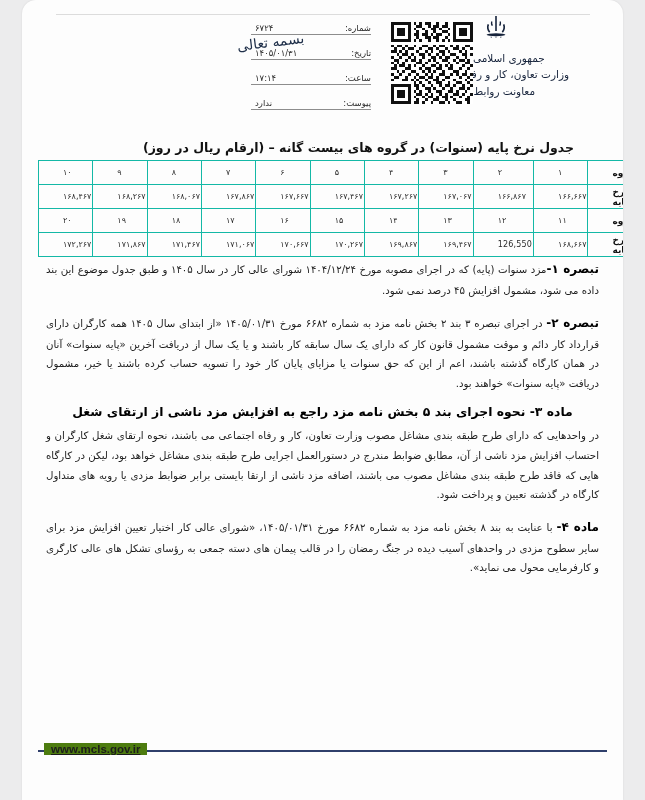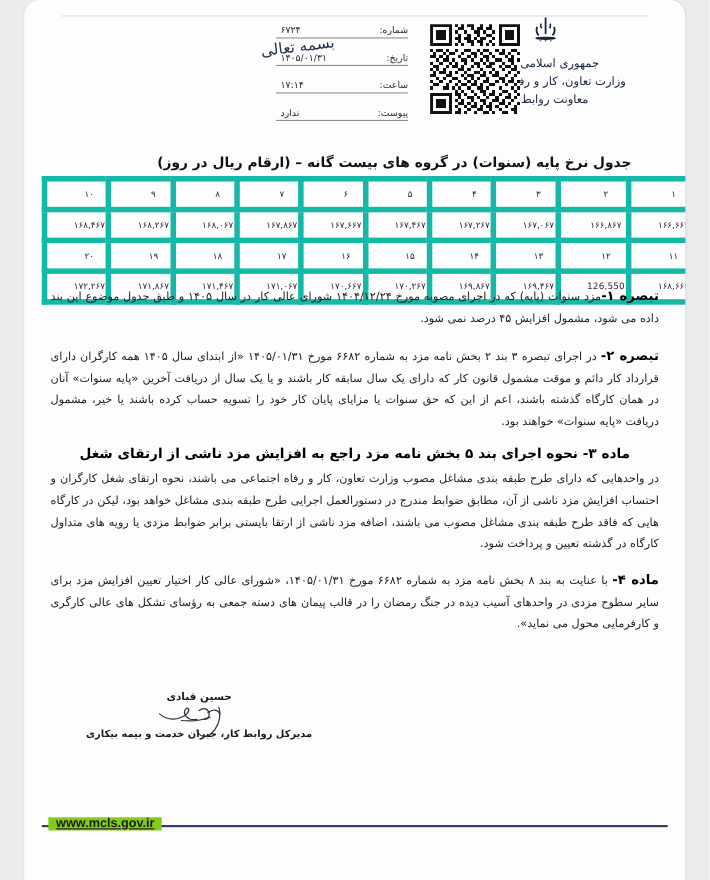--- a/index.html
+++ b/index.html
@@ -36,42 +36,42 @@
 
   .qr{position:absolute;right:150px;top:14px;width:82px;height:82px;background:#fff;}
   .qr svg{display:block;}
 
   .topline{position:absolute;left:34px;top:14px;width:534px;height:1px;background:#dcdcdc;}
 
   
   .tbl-title{position:absolute;left:0;top:140px;width:601px;text-align:center;
              font-size:12.5px;font-weight:bold;color:#111;margin-left:36px;}
   table.rates{position:absolute;left:16px;top:160px;width:568px;border-collapse:collapse;}
-  table.rates td{border:5px solid #14b8a6;height:21px;text-align:center;
+  table.rates td{border:1px solid #14b8a6;height:21px;text-align:left;
                  font-size:8px;color:#2b2b2b;letter-spacing:.2px;padding-left:24px;}
   table.rates td.rh{width:40px;font-size:9px;font-weight:bold;color:#111;}
 
   
   .body{position:absolute;left:24px;top:258px;width:553px;}
   p.para{margin:0 0 11px 0;font-size:10.2px;line-height:1.92;text-align:justify;
          color:#1d1d1d;}
   p.para .lead{font-weight:bold;font-size:12px;color:#000;}
   h3.article{margin:4px 0 7px 0;font-size:12.4px;font-weight:bold;text-align:center;color:#000;}
 
   
   .sign{position:absolute;left:34px;top:628px;width:250px;text-align:center;}
   .sign-name{font-size:9.5px;font-weight:bold;color:#1b1b1b;}
   .sign-mark{height:24px;position:relative;}
   .sign-mark svg{position:absolute;left:50%;top:-2px;transform:translateX(-50%);}
   .sign-title{font-size:9px;font-weight:bold;color:#1b1b1b;}
 
   
   .footer{position:absolute;left:0;bottom:14px;width:601px;height:42px;}
   .fline{position:absolute;left:16px;top:6px;width:569px;height:2px;background:#2f3f6b;}
-  .site{position:absolute;left:22px;top:-1px;background:#84cc16;padding:0 7px;
+  .site{position:absolute;left:22px;top:-1px;background:#4d7c0f;padding:0 7px;
         font-size:11.5px;font-weight:bold;color:#1c1c1c;font-family:"Liberation Sans",sans-serif;
         direction:ltr;}
   .addr{position:absolute;left:0;top:20px;width:601px;text-align:center;
         font-size:7.6px;color:#2b2b2b;}
 </style>
 </head>
 <body>
 
 <div class="page">
 <div class="sheet">
@@ -226,35 +226,20 @@
     <p class="para">
       <span class="lead">تبصره ۲-</span> <span>در اجرای تبصره ۳ بند ۲ بخش نامه مزد به شماره ۶۶۸۲ مورخ ۱۴۰۵/۰۱/۳۱ «از ابتدای سال ۱۴۰۵ همه کارگران دارای قرارداد کار دائم و موقت مشمول قانون کار که دارای یک سال سابقه کار باشند و یا یک سال از دریافت آخرین «پایه سنوات» آنان در همان کارگاه گذشته باشند، اعم از این که حق سنوات یا مزایای پایان کار خود را تسویه حساب کرده باشند یا خیر، مشمول دریافت «پایه سنوات» خواهند بود.</span>
     </p>
     <h3 class="article">ماده ۳- نحوه اجرای بند ۵ بخش نامه مزد راجع به افزایش مزد ناشی از ارتقای شغل</h3>
     <p class="para">در واحدهایی که دارای طرح طبقه بندی مشاغل مصوب وزارت تعاون، کار و رفاه اجتماعی می باشند، نحوه ارتقای شغل کارگران و احتساب افزایش مزد ناشی از آن، مطابق ضوابط مندرج در دستورالعمل اجرایی طرح طبقه بندی مشاغل خواهد بود، لیکن در کارگاه هایی که فاقد طرح طبقه بندی مشاغل مصوب می باشند، اضافه مزد ناشی از ارتقا بایستی برابر ضوابط مزدی یا رویه های متداول کارگاه در گذشته تعیین و پرداخت شود.</p>
     <p class="para">
       <span class="lead">ماده ۴-</span> <span>با عنایت به بند ۸ بخش نامه مزد به شماره ۶۶۸۲ مورخ ۱۴۰۵/۰۱/۳۱، «شورای عالی کار اختیار تعیین افزایش مزد برای سایر سطوح مزدی در واحدهای آسیب دیده در جنگ رمضان را در قالب پیمان های دسته جمعی به رؤسای تشکل های عالی کارگری و کارفرمایی محول می نماید».</span>
     </p>
   </div>
 
-  <div class="sign">
-    <div class="sign-name">حسین قبادی</div>
-    <div class="sign-mark">
-      <svg width="120" height="34" viewBox="0 0 120 34" aria-hidden="true">
-        <g fill="none" stroke="#26303f" stroke-width="1.1" stroke-linecap="round">
-          <path d="M24 12c6 5 13 6 20 3 5-2 8-6 6-8-2-1-4 2-3 5 1 4 6 6 11 5"></path>
-          <path d="M60 9c4-3 8-2 9 2 1 3-1 6-4 6"></path>
-          <path d="M68 11c5-4 9-3 11 1"></path>
-          <path d="M78 6c2 8 0 17-7 24-5 5-11 2-13-3"></path>
-          <path d="M44 18c9 1 18 0 26-3"></path>
-        </g>
-      </svg>
-    </div>
-    <div class="sign-title">مدیرکل روابط کار، جبران خدمت و بیمه بیکاری</div>
-  </div>
 
   <div class="footer">
     <div class="fline"></div>
     <a class="site" href="#">www.mcls.gov.ir</a>
   </div>
 
 </div>
 </div>
 
 </body></html>

